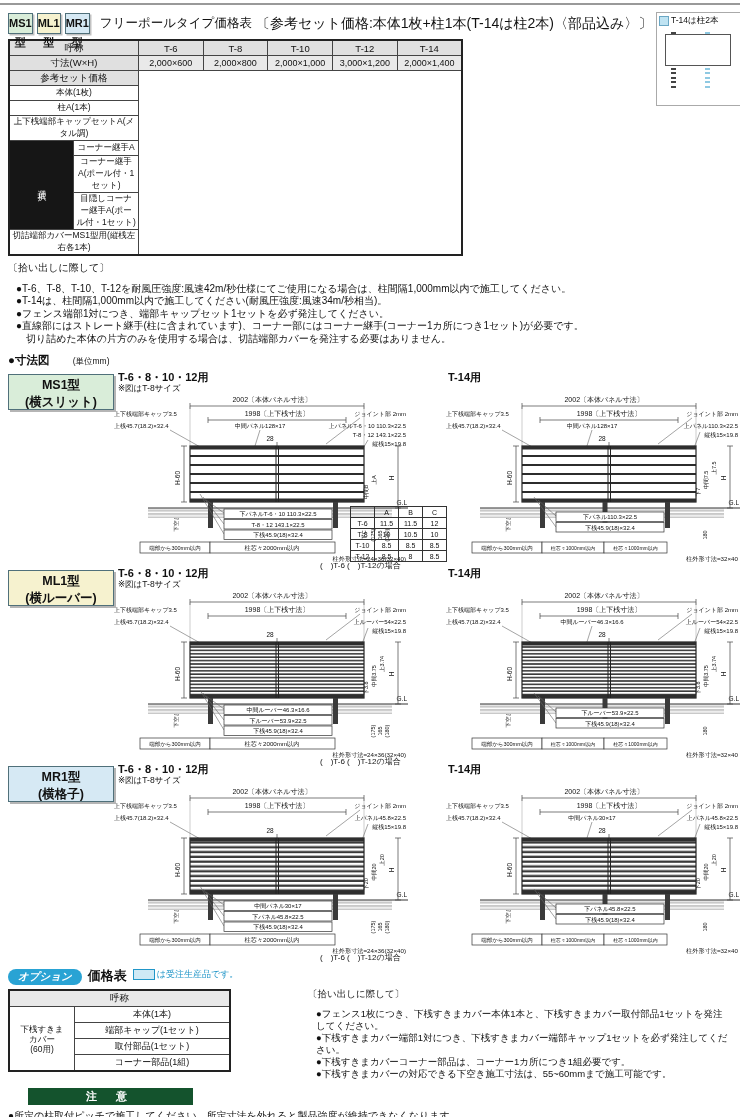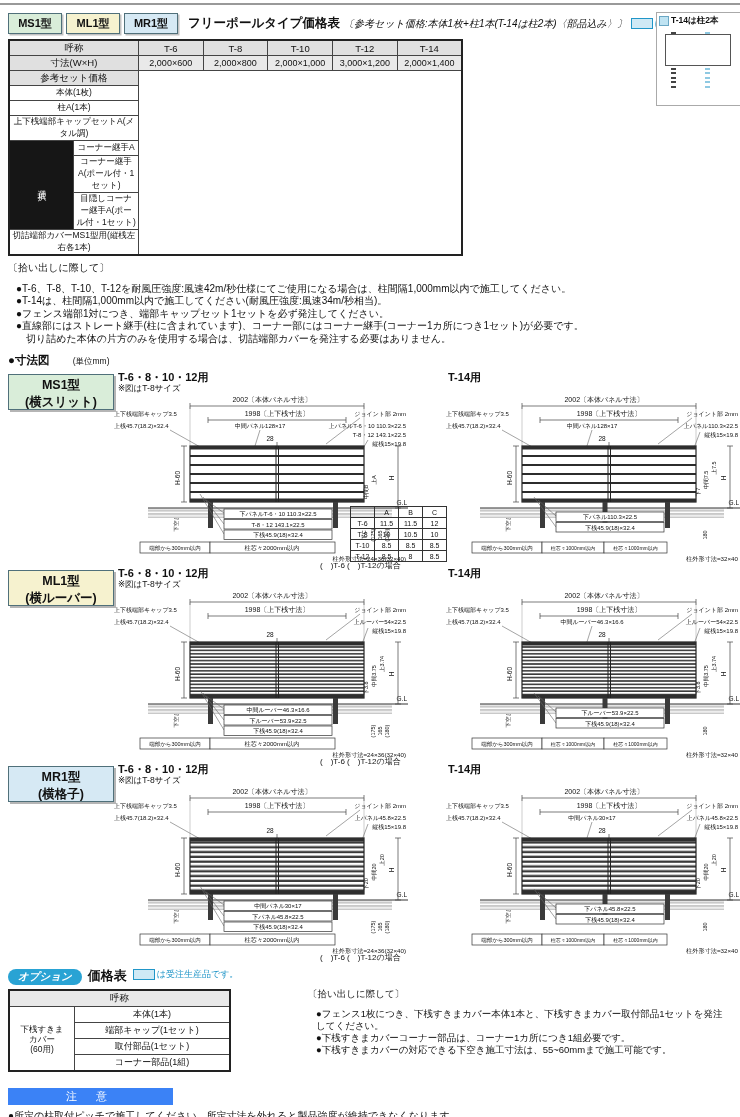--- a/index.html
+++ b/index.html
@@ -4,27 +4,27 @@
 <style>
   html,body{margin:0;padding:0;background:#fff;}
   .page{width:740px;height:1117px;position:relative;overflow:hidden;background:#fff;
         font-family:"Liberation Sans","DejaVu Sans",sans-serif;color:#111;}
   .topline{border-top:2px solid #999;margin:3px 0 0 0;}
   
   .hdr{display:flex;align-items:center;gap:4px;margin:8px 0 0 8px;}
   .tab{width:52px;height:19px;border:1px solid #50707a;box-shadow:1.5px 1.5px 0 #c2c2c2;
        font-size:11px;font-weight:bold;text-align:center;line-height:19px;}
   .tab.g{background:#d9edd9}.tab.y{background:#f6f2cf}.tab.b{background:#d6e9f4}
-  .htitle{font-size:12.5px;font-weight:bold;margin-left:6px;white-space:nowrap;}
-  .hsub{font-size:10px;white-space:nowrap;font-style:italic;}
+  .htitle{font-size:12.5px;font-weight:normal;margin-left:6px;white-space:nowrap;}
+  .hsub{font-size:14px;white-space:nowrap;}
   .legend{display:inline-flex;align-items:center;gap:2px;font-size:9px;color:#2196c8;white-space:nowrap;}
   .swatch{display:inline-block;width:20px;height:9px;background:#cfe9f5;border:1px solid #2196c8;}
   
   .t14box{position:absolute;left:656px;top:12px;width:80px;height:88px;border:1px solid #aaa;background:#fff;padding:2px;}
-  .t14hd{display:flex;align-items:center;gap:2px;font-size:8.5px;font-weight:bold;}
+  .t14hd{display:flex;align-items:center;gap:2px;font-size:8.5px;font-weight:normal;}
   .t14sw{width:8px;height:8px;background:#bfe3f2;border:1px solid #6aa7c4;}
   .t14diag{position:relative;height:64px;margin-top:3px;}
   .t14fence{position:absolute;left:6px;top:4px;width:64px;height:30px;border:1.5px solid #555;background:#fff;}
   .t14post{position:absolute;top:2px;width:5px;height:56px;
     background:repeating-linear-gradient(180deg,#444 0 2px,transparent 2px 4.5px);}
   .t14post.blue{background:repeating-linear-gradient(180deg,#8fc9e2 0 2px,transparent 2px 4.5px);}
   
   table{border-collapse:collapse;}
   .ptab{margin:5px 0 0 8px;width:455px;table-layout:fixed;}
   .ptab td,.ptab th{border:1px solid #444;height:14px;padding:0 2px;font-weight:normal;}
@@ -64,22 +64,22 @@
          font-size:10.5px;padding:1px 10px;border-radius:9px;}
   .opttitle{font-size:13px;font-weight:bold;margin:0 6px;}
   .otab{margin-top:4px;border:2px solid #222;}
   .otab td,.otab th{border:1px solid #444;font-weight:normal;padding:0 3px;}
   .otab .hd{background:#e9e9e9;font-size:9.5px;text-align:center;height:15px;}
   .otab .side{font-size:8.5px;text-align:center;width:58px;line-height:10px;}
   .otab .itm{font-size:9px;text-align:center;width:148px;height:15px;margin-top:12px;}
   .optnotes{position:absolute;left:300px;top:22px;font-size:9.5px;line-height:12px;}
   
   .caution{margin:16px 0 0 8px;}
-  .cbar{width:165px;height:17px;background:#3b82f6;color:#fff;font-weight:normal;font-size:11px;
-        text-align:center;line-height:17px;letter-spacing:8px;}
+  .cbar{width:165px;height:17px;background:#14532d;color:#fff;font-weight:bold;font-size:11px;
+        text-align:center;line-height:17px;letter-spacing:8px;margin-left:20px;}
   .caution ul{list-style:none;margin:5px 0 0 0;padding:0;font-size:10px;line-height:12.5px;}
 </style>
 </head>
 <body>
 
 <div class="page">
   <div class="topline"></div>
 
   <svg width="0" height="0" style="position:absolute">
     <defs>
@@ -657,20 +657,21 @@
           </tr>
       <tr>
             <td class="itm">コーナー部品(1組)</td>
           </tr>
     </tbody>
       </table>
     <div class="optnotes">
       <div>〔拾い出しに際して〕</div>
       <ul class="plain">
         <li>●フェンス1枚につき、下桟すきまカバー本体1本と、下桟すきまカバー取付部品1セットを発注してください。</li>
+        <li>●下桟すきまカバー端部1対につき、下桟すきまカバー端部キャップ1セットを必ず発注してください。</li>
         <li>●下桟すきまカバーコーナー部品は、コーナー1カ所につき1組必要です。</li>
         <li>●下桟すきまカバーの対応できる下空き施工寸法は、55~60mmまで施工可能です。</li>
       </ul>
     </div>
   </div>
 
   <div class="caution">
     <div class="cbar">注 意</div>
     <ul>
       <li class="">●所定の柱取付ピッチで施工してください。所定寸法を外れると製品強度が維持できなくなります。</li>

